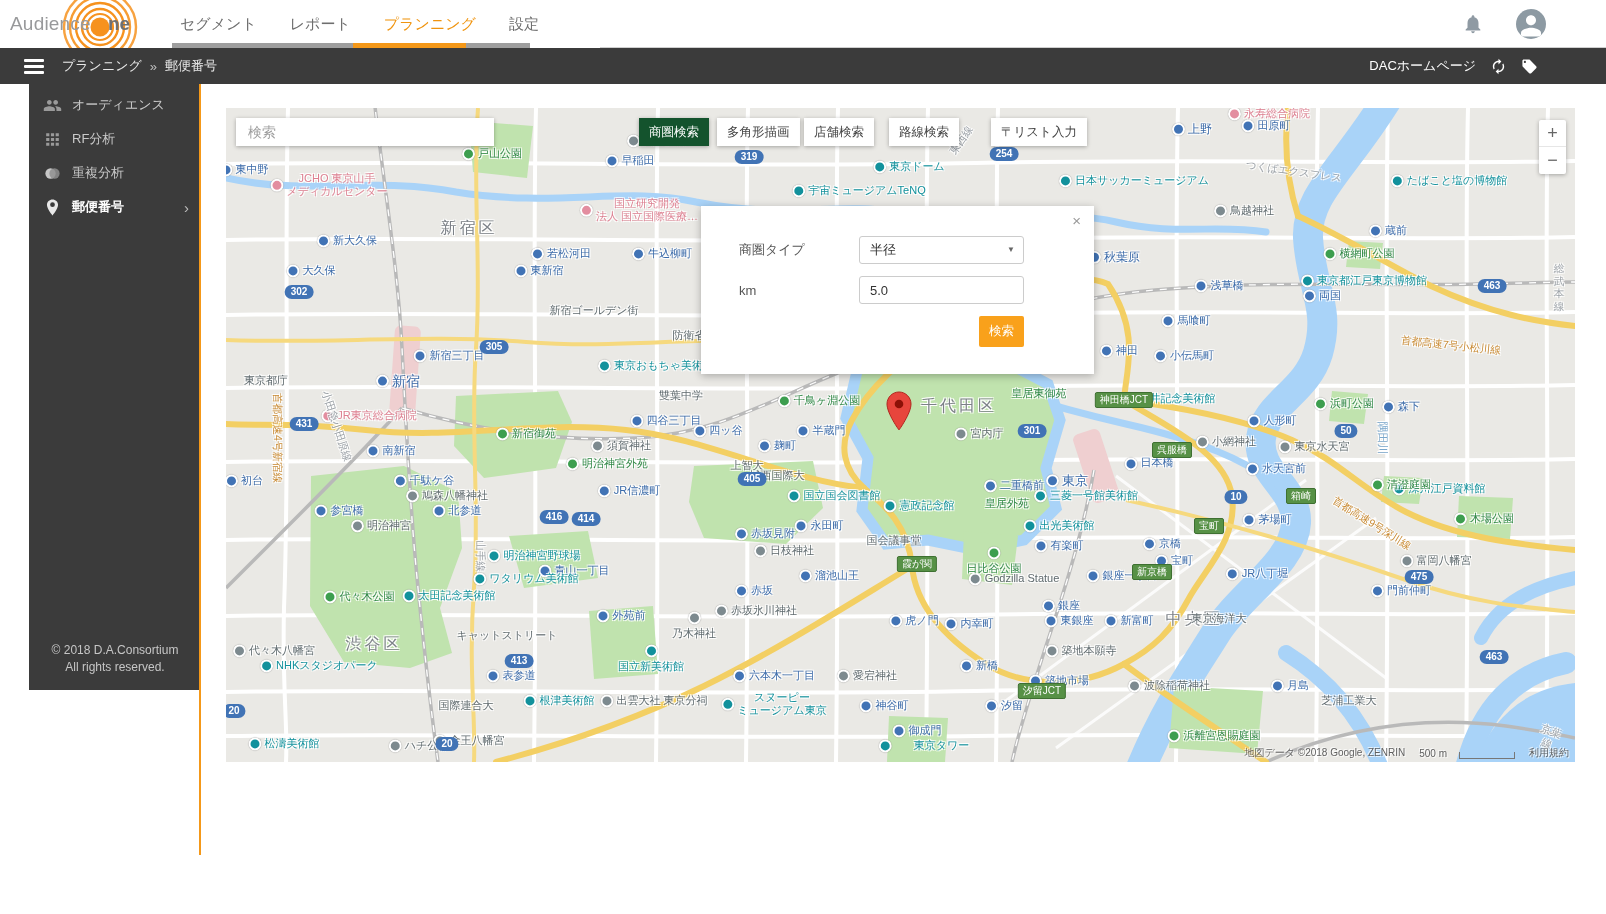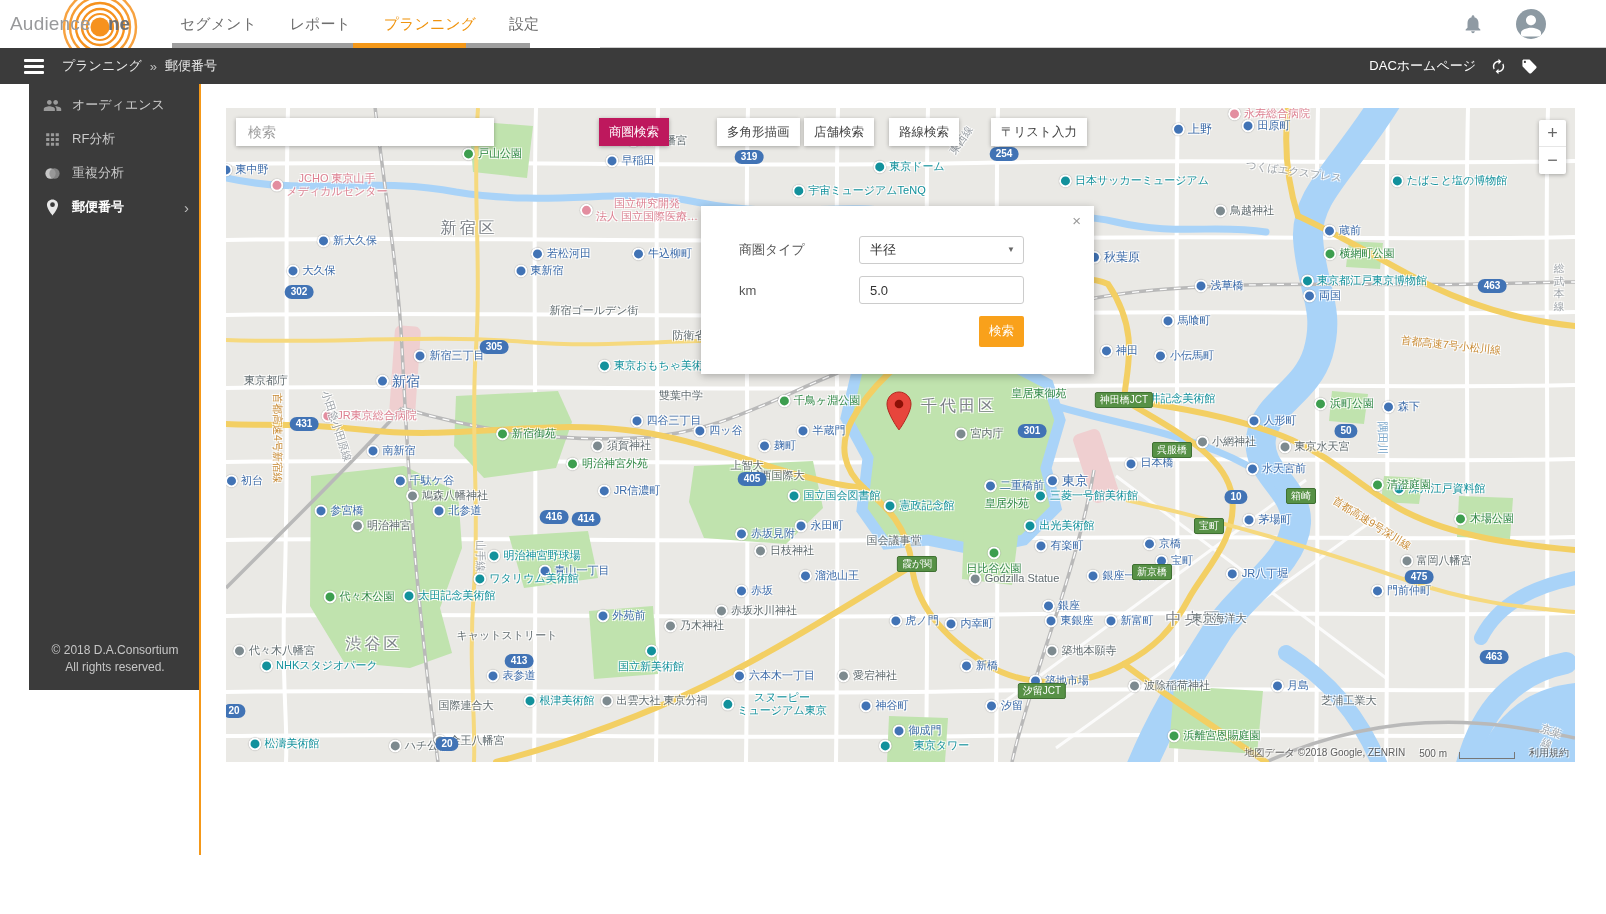--- a/index.html
+++ b/index.html
@@ -72,21 +72,21 @@
   .dot.poi { background:#12919c; }
   .dot.hospital { background:#e38ea0; }
 
   .map-search { position:absolute; left:10px; top:10px; width:258px; height:28px; border:none; background:#fff;
     box-shadow:0 1px 4px rgba(0,0,0,.3); font-size:14px; padding:0 12px; color:#333; z-index:5;
     font-family:"Liberation Sans","DejaVu Sans",sans-serif; }
   .map-search::placeholder { color:#9e9e9e; }
   .map-btn { position:absolute; top:10px; height:28px; padding:0 10px; border:none; background:#fff; color:#444;
     font-size:12.5px; box-shadow:0 1px 4px rgba(0,0,0,.3); cursor:pointer; z-index:5; white-space:nowrap;
     font-family:"Liberation Sans","DejaVu Sans",sans-serif; }
-  .map-btn.active { background:#be185d; color:#fff; }
+  .map-btn.active { background:#14532d; color:#fff;margin-left:40px; }
 
   .zoomctl { position:absolute; left:1313px; top:12px; width:27px; background:#fff; box-shadow:0 1px 4px rgba(0,0,0,.3);
     border-radius:2px; z-index:5; }
   .zoomctl div { height:27px; line-height:27px; text-align:center; font-size:18px; color:#666; cursor:pointer; }
   .zoomctl div:first-child { border-bottom:1px solid #e6e6e6; }
 
   .pin { position:absolute; left:660px; top:283px; z-index:4; }
 
   .dialog { position:absolute; left:475px; top:98px; width:393px; height:168px; background:#fff;
     box-shadow:0 2px 8px rgba(0,0,0,.28); z-index:10; padding:30px 0 0 38px; }
@@ -506,21 +506,21 @@
             <em>秋葉原</em>
           </span>
           <span class="mlabel station" style="left: 966px; top: 21px; font-size: 12px; transform: translate(-50%, -50%);">
             <i class="dot station"></i>
             <em>上野</em>
           </span>
           <span class="mlabel station" style="left: 1040px; top: 18px; transform: translate(-50%, -50%);">
             <i class="dot station"></i>
             <em>田原町</em>
           </span>
-          <span class="mlabel station" style="left: 1116px; top: 123px; transform: translate(-50%, -50%);">
+          <span class="mlabel station" style="left: 1162px; top: 123px; transform: translate(-50%, -50%);">
             <i class="dot station"></i>
             <em>蔵前</em>
           </span>
           <span class="mlabel station" style="left: 993px; top: 178px; transform: translate(-50%, -50%);">
             <i class="dot station"></i>
             <em>浅草橋</em>
           </span>
           <span class="mlabel station" style="left: 1096px; top: 188px; transform: translate(-50%, -50%);">
             <i class="dot station"></i>
             <em>両国</em>
@@ -667,21 +667,21 @@
             <em>須賀神社</em>
           </span>
           <span class="mlabel shrine" style="left: 155px; top: 418px; transform: translate(-50%, -50%);">
             <i class="dot shrine"></i>
             <em>明治神宮</em>
           </span>
           <span class="mlabel shrine" style="left: 48px; top: 543px; transform: translate(-50%, -50%);">
             <i class="dot shrine"></i>
             <em>代々木八幡宮</em>
           </span>
-          <span class="mlabel shrine" style="left: 468px; top: 518px; transform: translate(-50%, -50%);">
+          <span class="mlabel shrine" style="left: 468px; top: 518px; transform: translate(-50%, -50%); flex-direction: column;">
             <i class="dot shrine"></i>
             <em>乃木神社</em>
           </span>
           <span class="mlabel shrine" style="left: 530px; top: 503px; transform: translate(-50%, -50%);">
             <i class="dot shrine"></i>
             <em>赤坂氷川神社</em>
           </span>
           <span class="mlabel shrine" style="left: 558px; top: 443px; transform: translate(-50%, -50%);">
             <i class="dot shrine"></i>
             <em>日枝神社</em>

